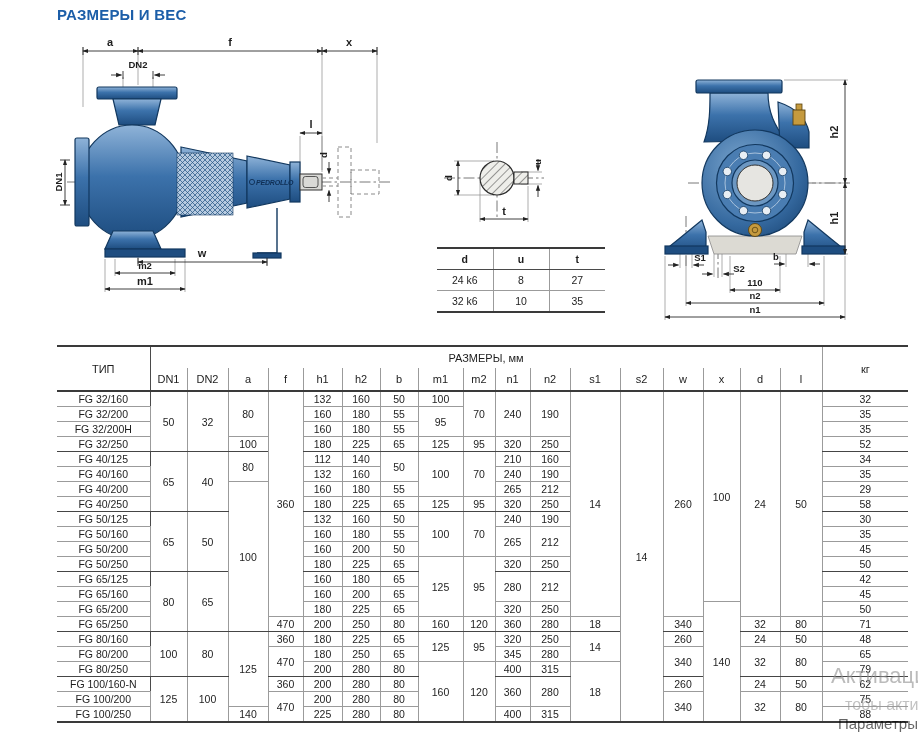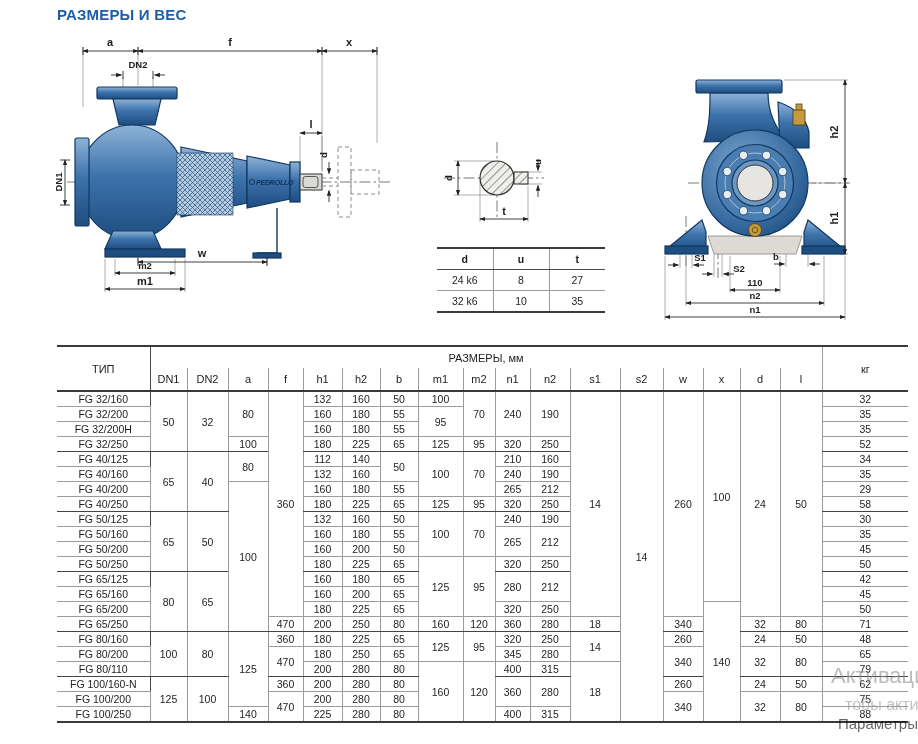--- a/index.html
+++ b/index.html
@@ -505,21 +505,21 @@
           <td rowspan="1">250</td>
           <td rowspan="1">65</td>
           <td rowspan="1">345</td>
           <td rowspan="1">280</td>
           <td rowspan="2" class="grp">340</td>
           <td rowspan="2" class="grp">32</td>
           <td rowspan="2" class="grp">80</td>
           <td class="c-kg">65</td>
         </tr>
         <tr>
-          <td class="c-type grp">FG 80/110</td>
+          <td class="c-type grp">FG 80/250</td>
           <td rowspan="1" class="grp">200</td>
           <td rowspan="1" class="grp">280</td>
           <td rowspan="1" class="grp">80</td>
           <td rowspan="4">160</td>
           <td rowspan="4">120</td>
           <td rowspan="1" class="grp">400</td>
           <td rowspan="1" class="grp">315</td>
           <td rowspan="4">18</td>
           <td class="c-kg grp">79</td>
         </tr>

